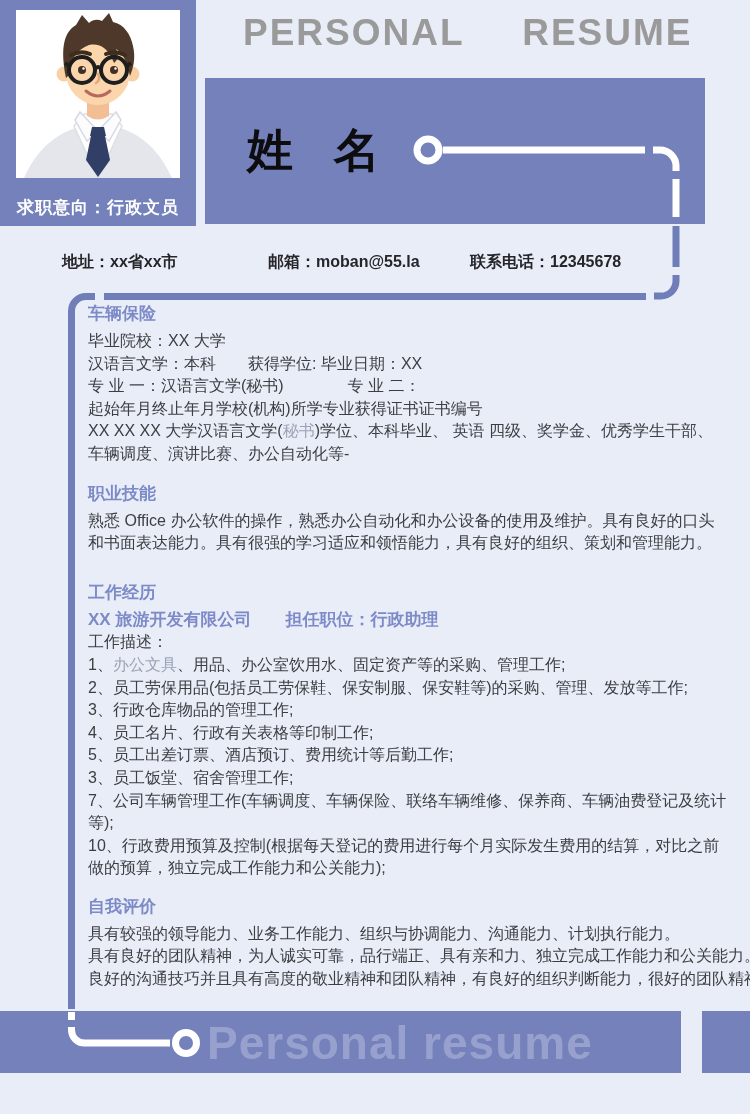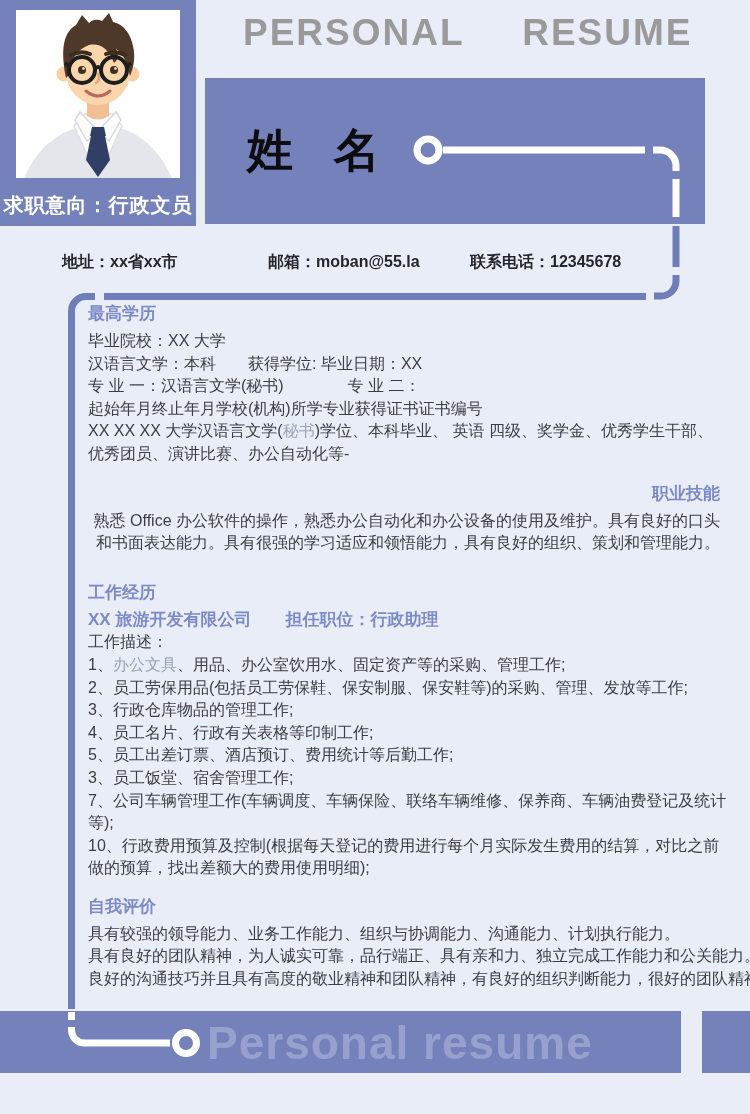--- a/index.html
+++ b/index.html
@@ -7,21 +7,21 @@
     position:relative; width:750px; height:1114px; overflow:hidden;
     background:var(--bg,#E9EDF8);
     font-family:"Liberation Sans","DejaVu Sans",sans-serif;
   }
   
   .profile-block{position:absolute;left:0;top:0;width:196px;height:226px;background:var(--purple,#7481BB);}
   .photo{position:absolute;left:16px;top:10px;width:164px;height:168px;background:#fff;overflow:hidden;}
   .photo svg{display:block;width:100%;height:100%;}
   .profile-caption{
     position:absolute;left:0;bottom:7px;width:100%;text-align:center;
-    color:#fff;font-size:20px;font-weight:700;letter-spacing:1px;
+    color:#fff;font-size:17px;font-weight:700;letter-spacing:1px;
   }
   
   .page-title-en{
     position:absolute;left:243px;top:12px;
     color:var(--gray-title,#9A9A9A);font-size:37px;font-weight:700;
     letter-spacing:2px;word-spacing:46px;white-space:nowrap;
   }
   
   .name-box{position:absolute;left:205px;top:78px;width:500px;height:146px;background:var(--purple,#7481BB);z-index:1;}
   .name-text{
@@ -40,21 +40,21 @@
   .section-heading{
     color:var(--heading,#7C8AC8);font-size:17px;font-weight:700;
     line-height:20px;margin:0 0 6px 0;
   }
   .text-line{font-size:16px;line-height:22.6px;color:var(--body,#3D3E42);white-space:nowrap;}
   .text-line .muted{color:var(--muted,#9CA3B5);}
   .company-line{
     color:var(--heading,#7C8AC8);font-size:17px;font-weight:700;line-height:22.6px;white-space:nowrap;
   }
   .section{margin:0;}
-  .section-skills{margin-top:18px;text-align:right;}
+  .section-skills{margin-top:18px;}
   .section-work{margin-top:28px;}
   .section-self{margin-top:17px;}
   
   .band{position:absolute;left:0;top:1011px;width:681px;height:62px;background:var(--purple,#7481BB);}
   .band-right{position:absolute;left:702px;top:1011px;width:48px;height:62px;background:var(--purple,#7481BB);}
   .watermark{
     position:absolute;left:207px;top:1013px;z-index:2;
     color:var(--watermark,#98A1CE);font-size:46px;font-weight:700;
     letter-spacing:1px;line-height:60px;white-space:nowrap;
   }
@@ -134,28 +134,28 @@
       <path d="M95 296.5 H 86 A 14.5 14.5 0 0 0 71.5 311 V 1009"></path>
     </g>
   </svg>
 
   <div class="contact-item contact-address">地址：xx省xx市</div>
   <div class="contact-item contact-email">邮箱：moban@55.la</div>
   <div class="contact-item contact-phone">联系电话：12345678</div>
 
   <div class="content">
     <div class="section section-education">
-      <div class="section-heading">最高学历</div>
+      <div class="section-heading">车辆保险</div>
       <div>
           <div class="text-line"><span>毕业院校：XX 大学</span></div>
           <div class="text-line"><span>汉语言文学：本科　　获得学位: 毕业日期：XX</span></div>
           <div class="text-line"><span>专 业 一：汉语言文学(秘书)　　　　专 业 二：</span></div>
           <div class="text-line"><span>起始年月终止年月学校(机构)所学专业获得证书证书编号</span></div>
           <div class="text-line"><span>XX XX XX 大学汉语言文学(</span><span class="muted">秘书</span><span>)学位、本科毕业、 英语 四级、奖学金、优秀学生干部、</span></div>
-          <div class="text-line"><span>优秀团员、演讲比赛、办公自动化等-</span></div>
+          <div class="text-line"><span>车辆调度、演讲比赛、办公自动化等-</span></div>
         </div>
     </div>
 
     <div class="section section-skills">
       <div class="section-heading">职业技能</div>
       <div>
           <div class="text-line"><span>熟悉 Office 办公软件的操作，熟悉办公自动化和办公设备的使用及维护。具有良好的口头</span></div>
           <div class="text-line"><span>和书面表达能力。具有很强的学习适应和领悟能力，具有良好的组织、策划和管理能力。</span></div>
         </div>
     </div>
@@ -167,21 +167,21 @@
       <div>
           <div class="text-line"><span>1、</span><span class="muted">办公文具</span><span>、用品、办公室饮用水、固定资产等的采购、管理工作;</span></div>
           <div class="text-line"><span>2、员工劳保用品(包括员工劳保鞋、保安制服、保安鞋等)的采购、管理、发放等工作;</span></div>
           <div class="text-line"><span>3、行政仓库物品的管理工作;</span></div>
           <div class="text-line"><span>4、员工名片、行政有关表格等印制工作;</span></div>
           <div class="text-line"><span>5、员工出差订票、酒店预订、费用统计等后勤工作;</span></div>
           <div class="text-line"><span>3、员工饭堂、宿舍管理工作;</span></div>
           <div class="text-line"><span>7、公司车辆管理工作(车辆调度、车辆保险、联络车辆维修、保养商、车辆油费登记及统计</span></div>
           <div class="text-line"><span>等);</span></div>
           <div class="text-line"><span>10、行政费用预算及控制(根据每天登记的费用进行每个月实际发生费用的结算，对比之前</span></div>
-          <div class="text-line"><span>做的预算，找出差额大的费用使用明细);</span></div>
+          <div class="text-line"><span>做的预算，独立完成工作能力和公关能力);</span></div>
         </div>
     </div>
 
     <div class="section section-self">
       <div class="section-heading">自我评价</div>
       <div>
           <div class="text-line"><span>具有较强的领导能力、业务工作能力、组织与协调能力、沟通能力、计划执行能力。</span></div>
           <div class="text-line"><span>具有良好的团队精神，为人诚实可靠，品行端正、具有亲和力、独立完成工作能力和公关能力。</span></div>
           <div class="text-line"><span>良好的沟通技巧并且具有高度的敬业精神和团队精神，有良好的组织判断能力，很好的团队精神！</span></div>
         </div>

